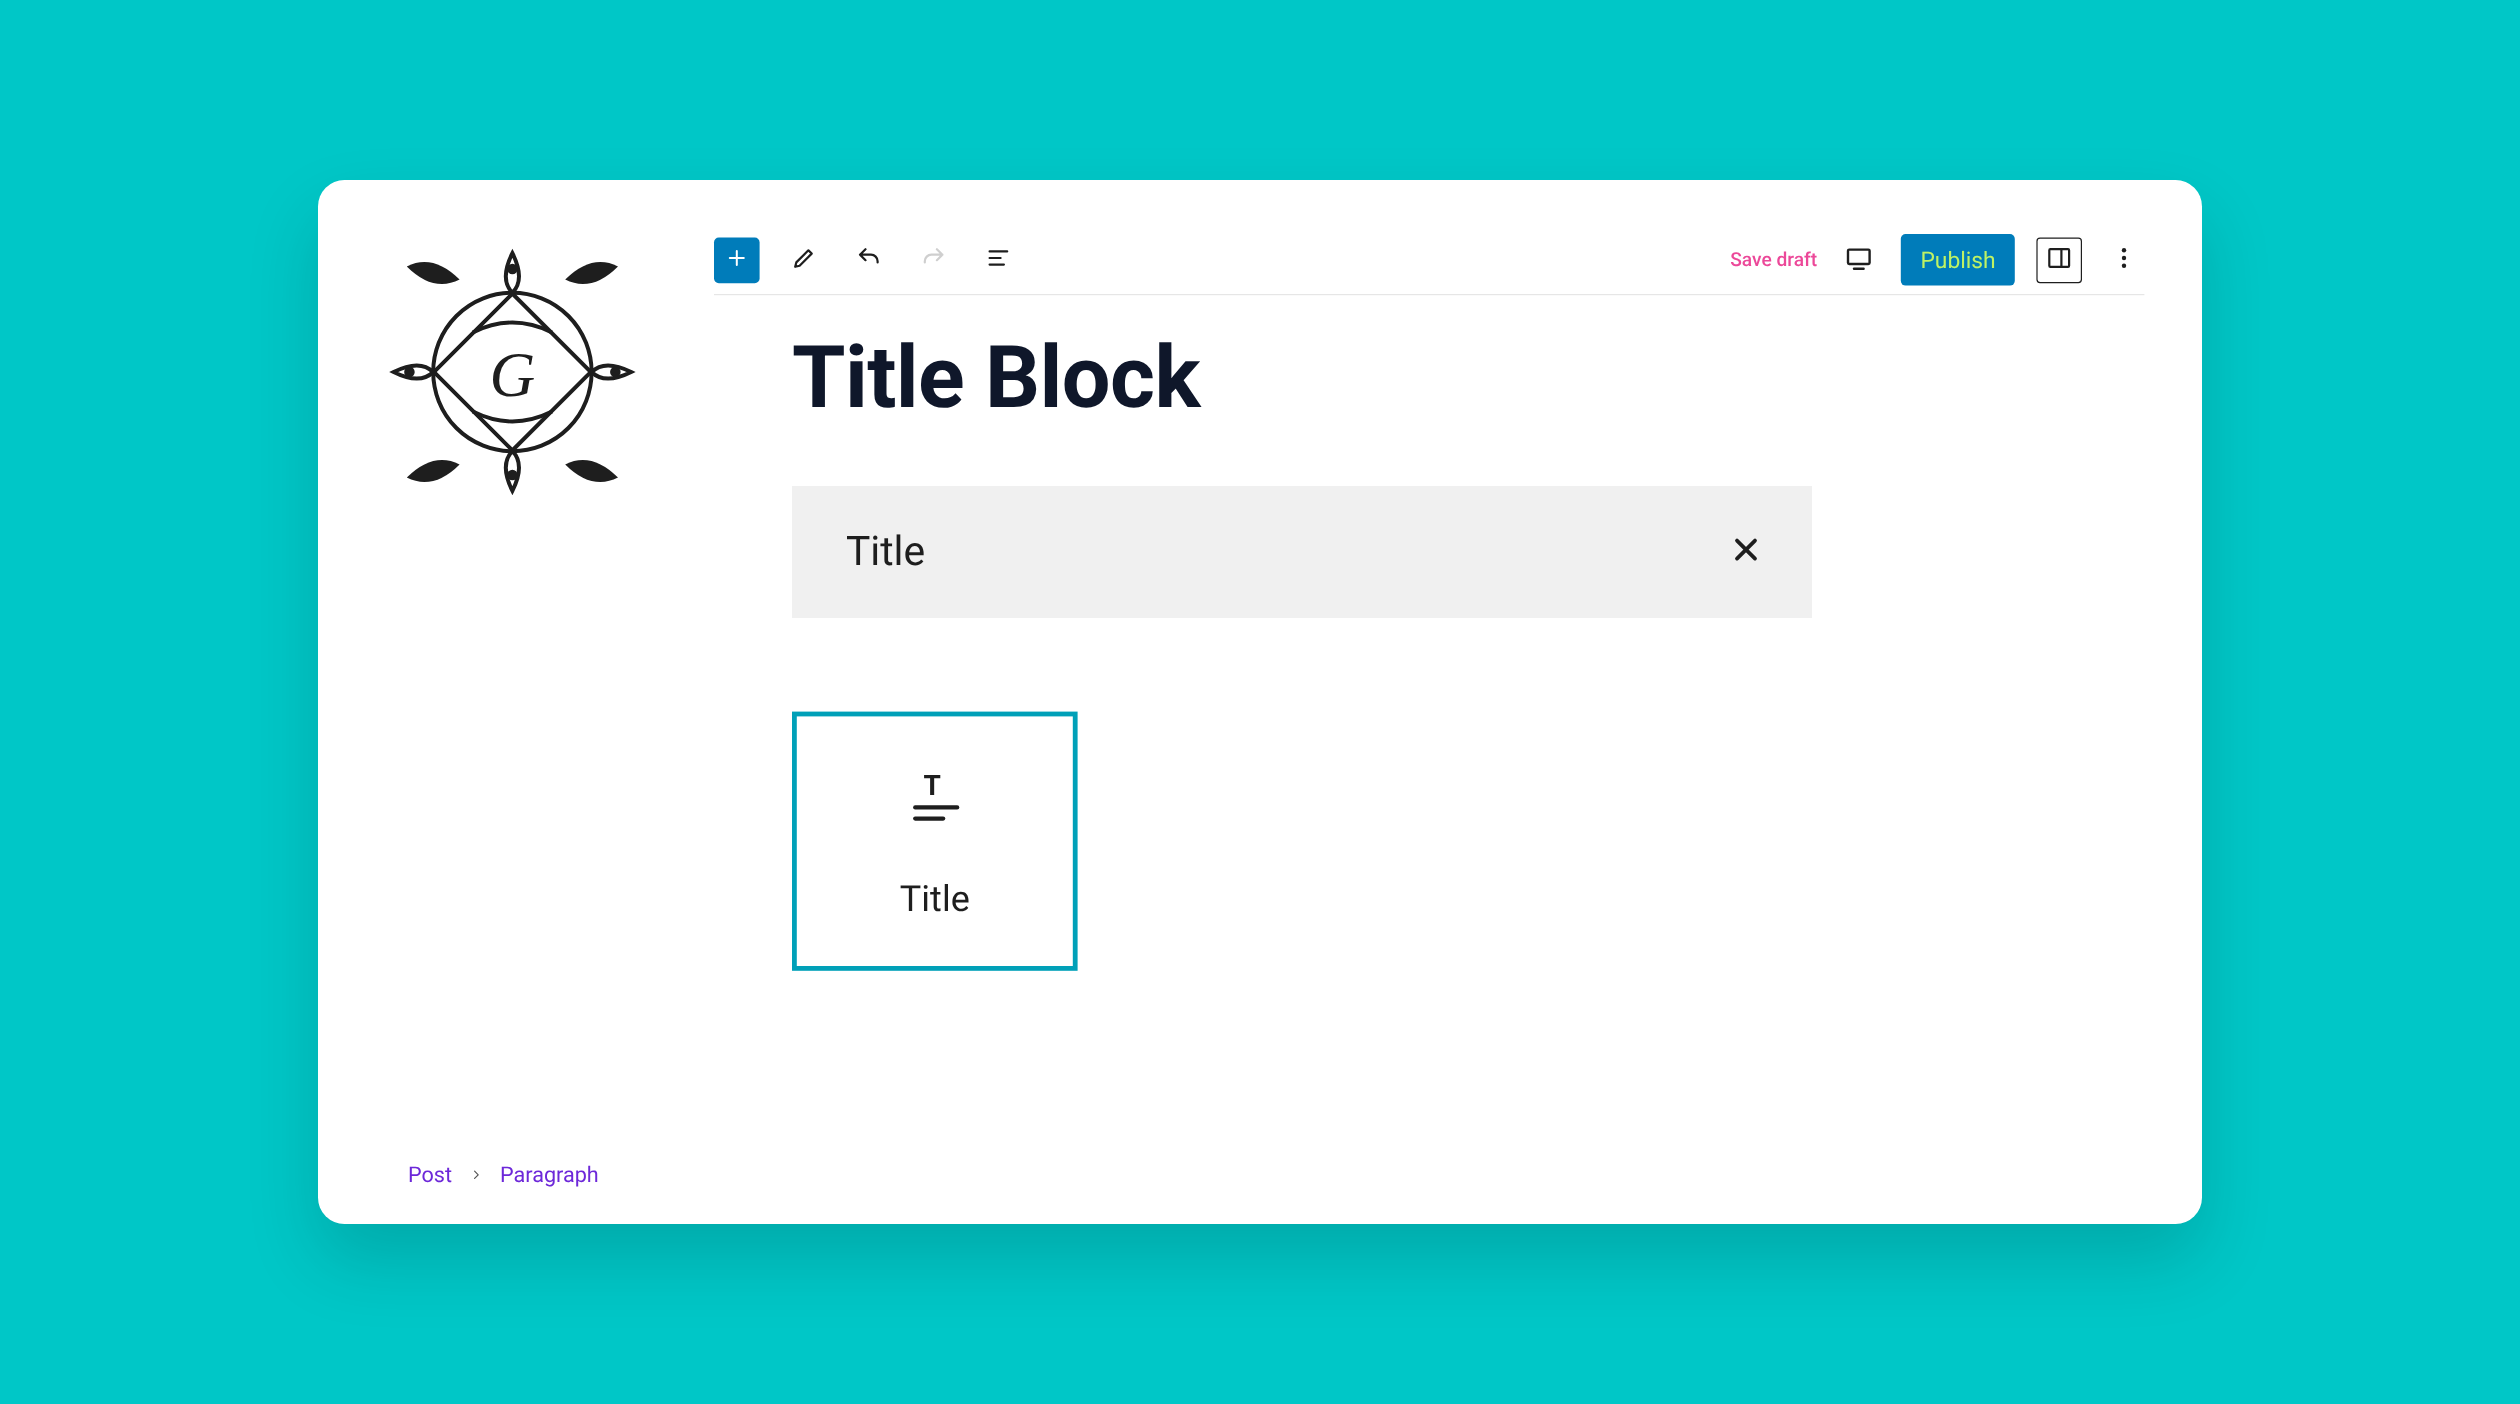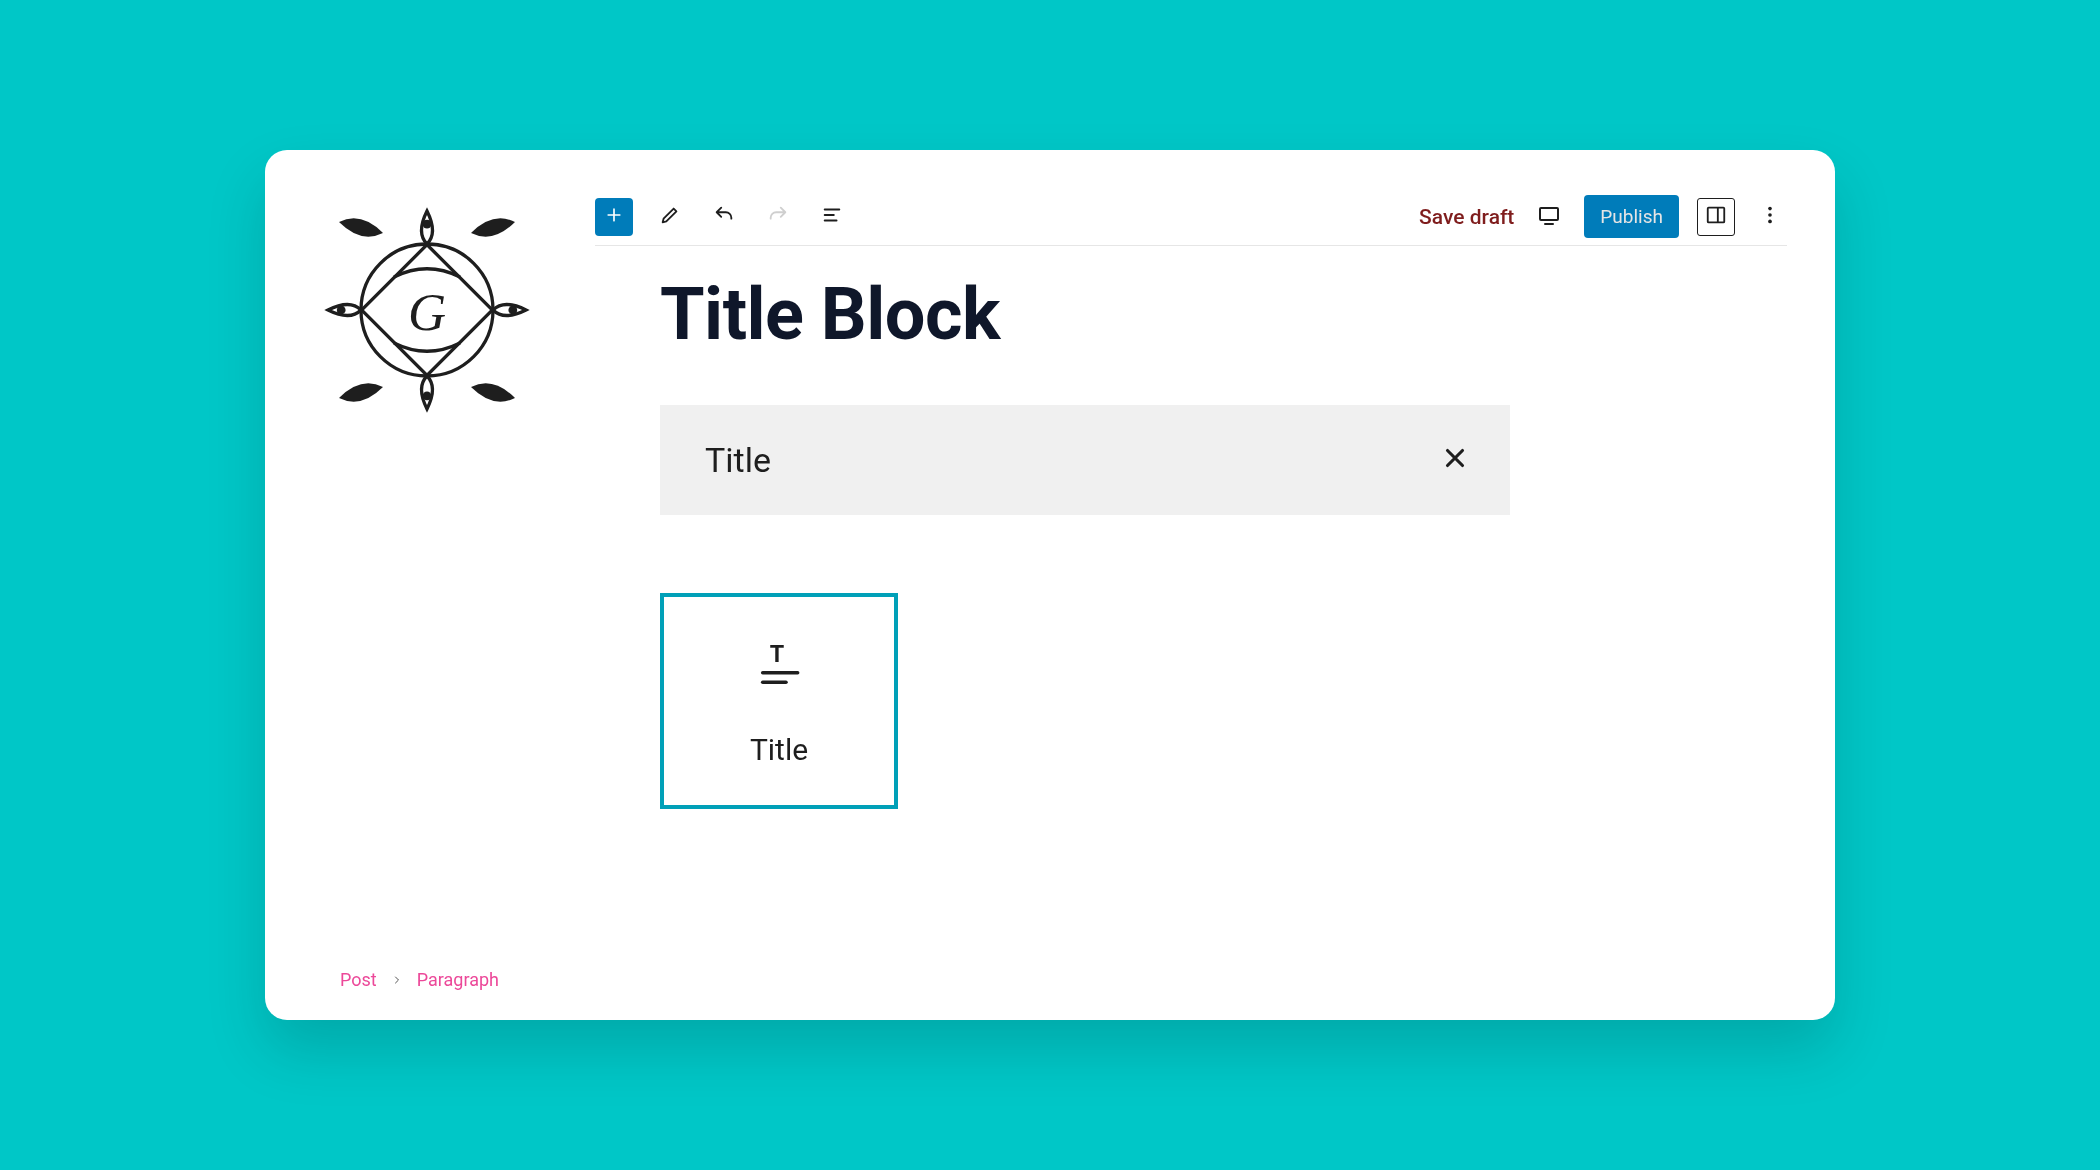--- a/index.html
+++ b/index.html
@@ -65,28 +65,28 @@
     cursor: pointer;
   }
   .tool-icon.disabled { color: #bdbdbd; cursor: default; }
   .toolbar-right {
     margin-left: auto;
     display: flex;
     align-items: center;
     gap: 18px;
   }
   .save-draft {
-    color: #7f1d1d;
-    font-size: 21px;
+    color: #ec4899;
+    font-size: 16px;
     font-weight: 500;
     cursor: pointer;
   }
   .publish-btn {
     background: #007cba;
-    color: #e5e5e5;
+    color: #bef264;
     font-size: 19px;
     padding: 10px 16px;
     border-radius: 4px;
     cursor: pointer;
   }
   .panel-toggle {
     width: 38px;
     height: 38px;
     border: 1.5px solid #1e1e1e;
     border-radius: 3px;
@@ -149,21 +149,21 @@
     color: #1e1e1e;
   }
   .breadcrumb {
     position: absolute;
     left: 75px;
     bottom: 30px;
     display: flex;
     align-items: flex-start;
     gap: 14px;
     font-size: 18px;
-    color: #ec4899;
+    color: #6d28d9;
   }
   .breadcrumb .sep { color: #555; }
 </style>
 </head>
 <body>
 
 <div class="window">
 
   <div class="logo">
     <svg viewBox="0 0 200 200" width="220" height="220">

